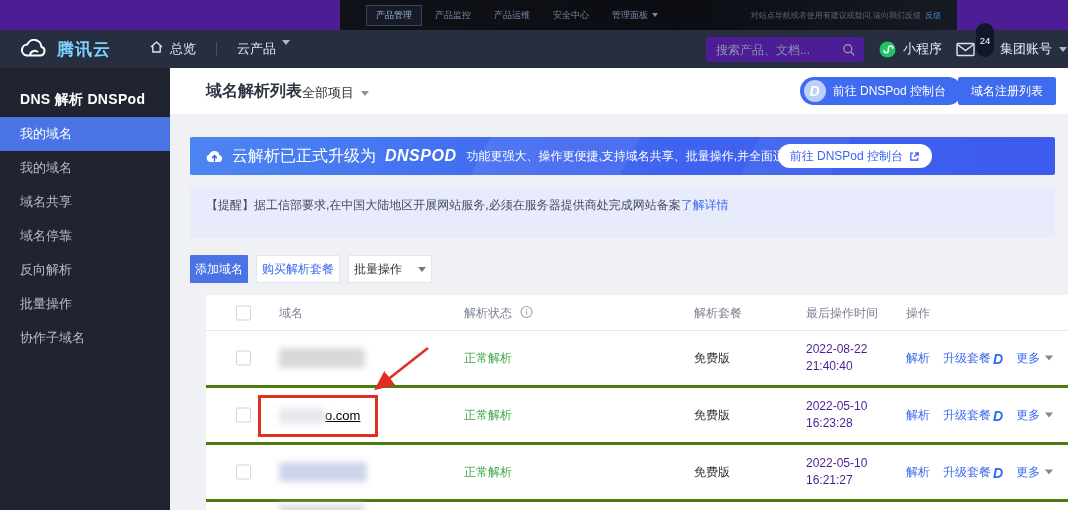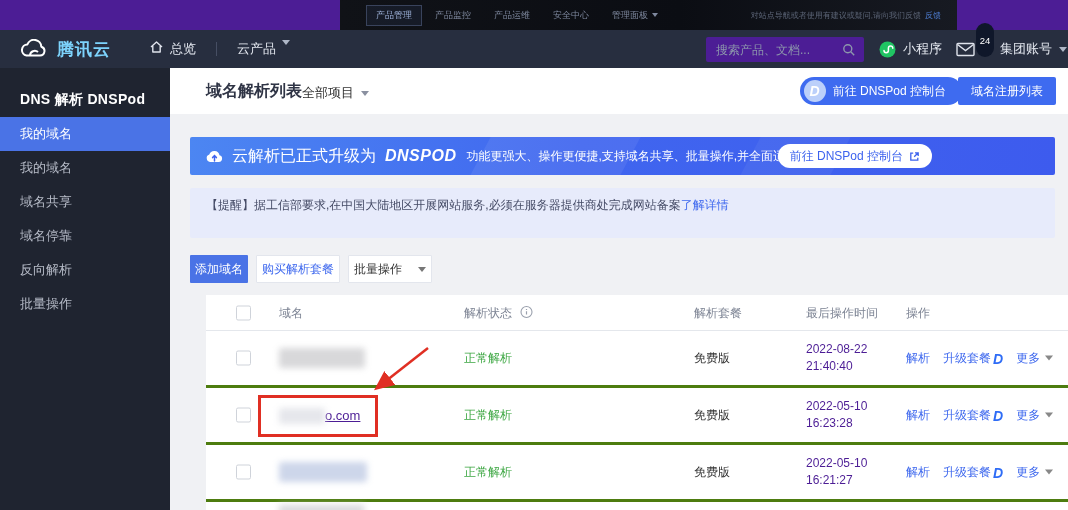--- a/index.html
+++ b/index.html
@@ -105,21 +105,21 @@
   .time { font-size:12px; color:#4c1d95; line-height:17px; }
   .ops { display:flex; align-items:center; gap:13px; font-size:12px; color:#3e68ee; }
   .op { cursor:pointer; display:flex; align-items:center; }
   .dlogo { font-style:italic; font-weight:900; color:#2e6cf6; font-size:14px; margin-left:2px; }
   .more-caret { display:inline-block; width:0; height:0; border-left:4px solid transparent;
     border-right:4px solid transparent; border-top:5px solid #888; margin-left:5px; }
   .blur { border-radius:2px; filter:blur(3px); }
   .blur-a { width:86px; height:20px; background:#d8d8da; }
   .blur-b { width:46px; height:16px; background:#e6e7ec; display:inline-block; vertical-align:middle; }
   .blur-c { width:88px; height:20px; background:#cdd6ea; }
-  .domain-link { font-size:13px; color:#4c1d95; cursor:pointer; vertical-align:middle;text-decoration:underline; }
+  .domain-link { font-size:13px; color:#000000; cursor:pointer; vertical-align:middle;text-decoration:underline; }
   .row4-sliver { position:relative; height:8px; }
   .blur-d { position:absolute; left:73px; top:3px; width:85px; height:10px; background:#d9dade; filter:blur(3px); }
 
   
   .red-box { position:absolute; left:88px; top:327px; width:120px; height:42px; border:3px solid #e02f23; z-index:5; }
   .arrow-svg { position:absolute; left:0; top:0; width:898px; height:442px; pointer-events:none; z-index:6; }
 
   .icon { display:inline-flex; }
 </style>
 </head>
@@ -205,20 +205,21 @@
   </div>
 
   <div class="sidebar">
     <div class="sidebar-title">DNS 解析 DNSPod</div>
     <div class="side-item active">我的域名</div>
     <div class="side-item">我的域名</div>
     <div class="side-item">域名共享</div>
     <div class="side-item">域名停靠</div>
     <div class="side-item">反向解析</div>
     <div class="side-item">批量操作</div>
+    <div class="side-item">协作子域名</div>
   </div>
 
   <div class="content">
 
     <div class="content-header">
       <div class="page-title">域名解析列表</div>
       <div class="project-filter">
         <span>全部项目</span>
         <span class="caret"></span>
       </div>

